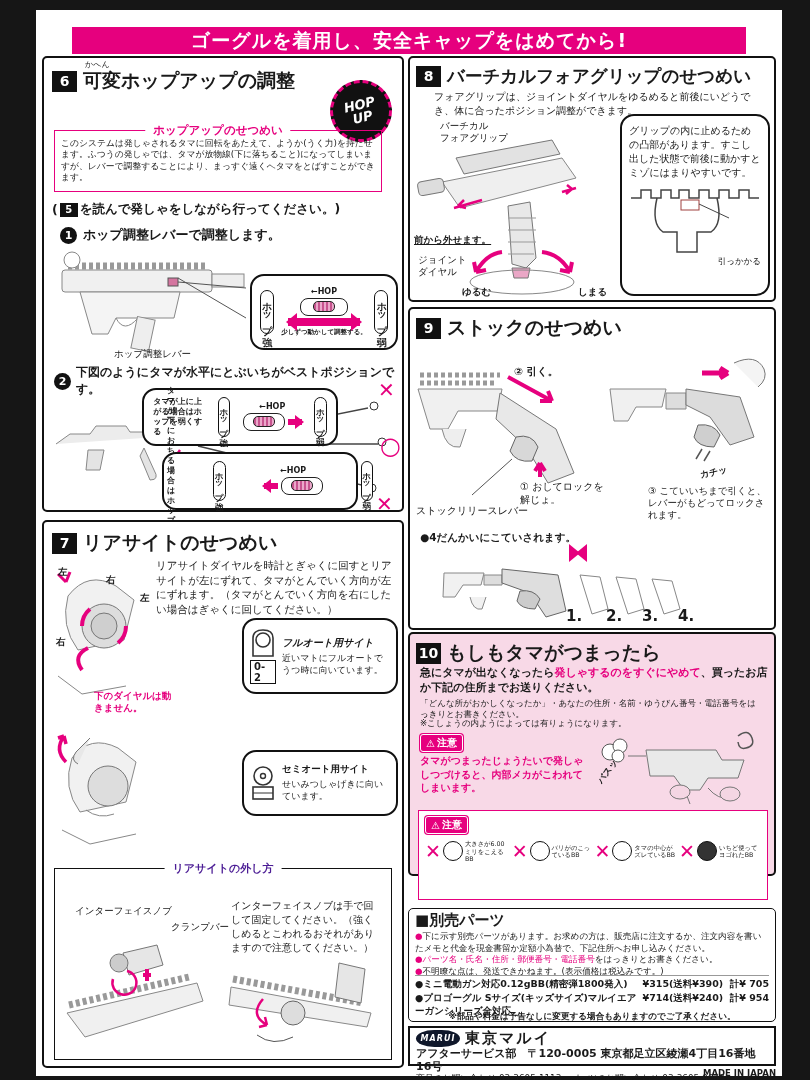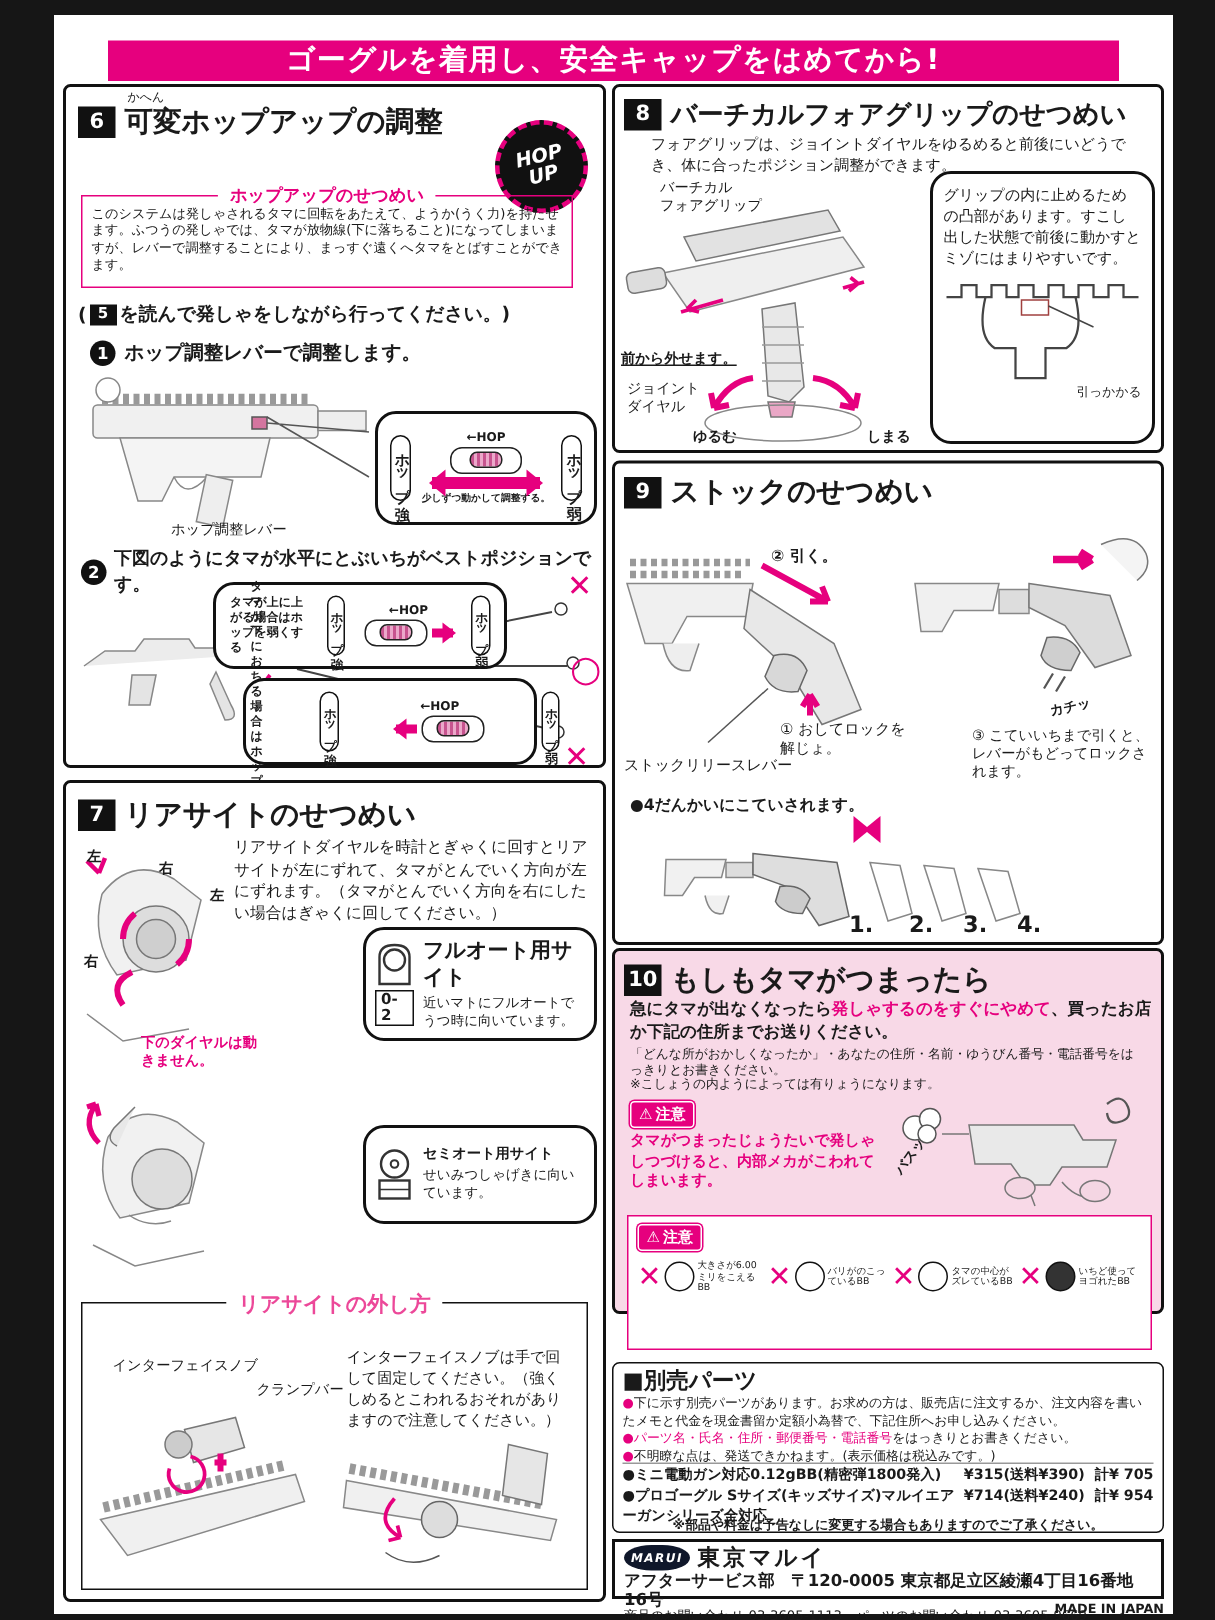--- a/index.html
+++ b/index.html
@@ -195,21 +195,21 @@
 
     <div class="callout" style="left:198px;top:96px;width:156px;height:76px;justify-content:flex-start;gap:6px;padding:6px;">
       <div style="display:flex;flex-direction:column;align-items:center;gap:2px;">
         <svg style="position:static;" width="26" height="30" viewBox="0 0 26 30">
           <path d="M3 28 V10 q0 -8 10 -8 q10 0 10 8 v18 z" fill="#fff" stroke="#333" stroke-width="1.6"></path>
           <circle cx="13" cy="12" r="7" fill="#fff" stroke="#333" stroke-width="1.6"></circle>
         </svg>
         <span style="border:1.5px solid #111;font-weight:bold;font-size:10px;padding:0 3px;">0-2</span>
       </div>
       <div>
-        <div style="font-size:14px;font-weight:bold;">フルオート用サイト</div>
+        <div style="font-size:10px;font-weight:bold;font-style:italic;">フルオート用サイト</div>
         <div class="tiny" style="margin-top:3px;">近いマトにフルオートでうつ時に向いています。</div>
       </div>
     </div>
 
     <svg style="left:6px;top:196px;" width="108" height="130" viewBox="0 0 108 130">
       <path d="M22 40 q18 -24 46 -10 l18 14 l-10 40 l-46 10 q-18 -24 -8 -54" fill="#f1f1f1" stroke="#888"></path>
       <circle cx="58" cy="68" r="20" fill="#ddd" stroke="#777"></circle>
       <path d="M40 20 l-14 14 q-6 8 2 12" fill="#e8e8e8" stroke="#777"></path>
       <path d="M14 18 q-10 14 2 26 M14 18 l-6 2 M14 18 l2 8" stroke="#e6007e" stroke-width="3.5" fill="none"></path>
       <path d="M12 112 l28 14 l46 -10" fill="none" stroke="#888"></path>
@@ -223,21 +223,21 @@
         <rect x="3" y="22" width="20" height="12" fill="#fff" stroke="#333" stroke-width="1.6"></rect>
         <path d="M3 28 h20" stroke="#333"></path>
       </svg>
       <div>
         <div style="font-size:9.5px;font-weight:bold;">セミオート用サイト</div>
         <div class="tiny" style="margin-top:3px;">せいみつしゃげきに向いています。</div>
       </div>
     </div>
 
     <div class="pinkbox" style="position:absolute;left:10px;top:346px;width:338px;height:192px;border-color:#111;">
-      <span class="btitle" style="color:#ec4899;font-size:14px;font-family:Liberation Mono, monospace;">リアサイトの外し方</span>
+      <span class="btitle" style="color:#4c1d95;font-size:11px;font-family:Liberation Mono, monospace;">リアサイトの外し方</span>
       <div class="lbl" style="left:20px;top:36px;">インターフェイスノブ</div>
       <div class="lbl" style="left:116px;top:52px;">クランプバー</div>
       <div class="abs body-t" style="left:176px;top:30px;width:152px;font-size:10px;">インターフェイスノブは手で回して固定してください。（強くしめるとこわれるおそれがありますので注意してください。）</div>
       <svg style="left:8px;top:66px;" width="160" height="118" viewBox="0 0 160 118">
         <path d="M6 70 l120 -28" stroke="#999" stroke-width="7" stroke-dasharray="4 3" fill="none"></path>
         <path d="M4 78 l130 -30 l6 18 l-118 36 z" fill="#f0f0f0" stroke="#888"></path>
         <path d="M60 18 l34 -8 l6 20 l-34 10 z" fill="#e6e6e6" stroke="#777"></path>
         <circle cx="56" cy="28" r="9" fill="#ccc" stroke="#777"></circle>
         <path d="M84 46 l0 -12 M80 40 l8 0" stroke="#e6007e" stroke-width="4"></path>
         <path d="M50 44 a12 12 0 1 0 14 -8" fill="none" stroke="#e6007e" stroke-width="2.5"></path>

